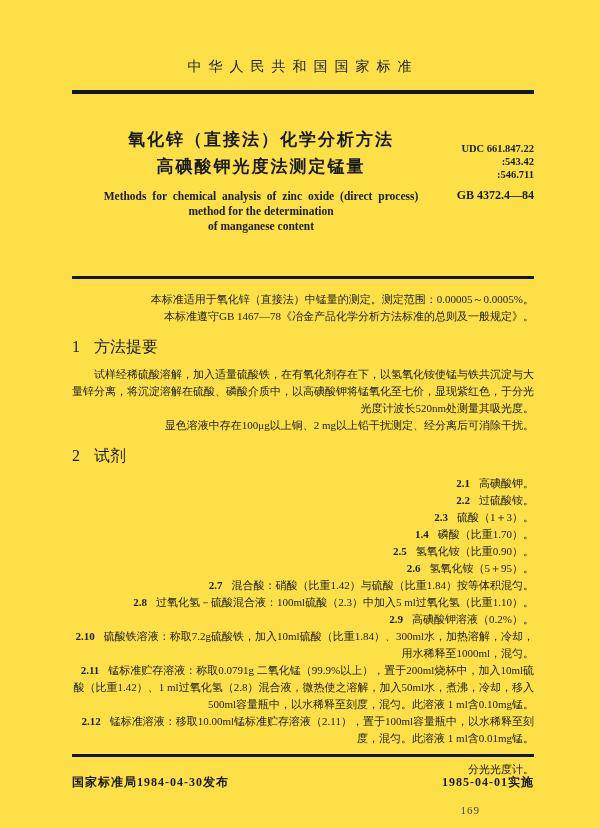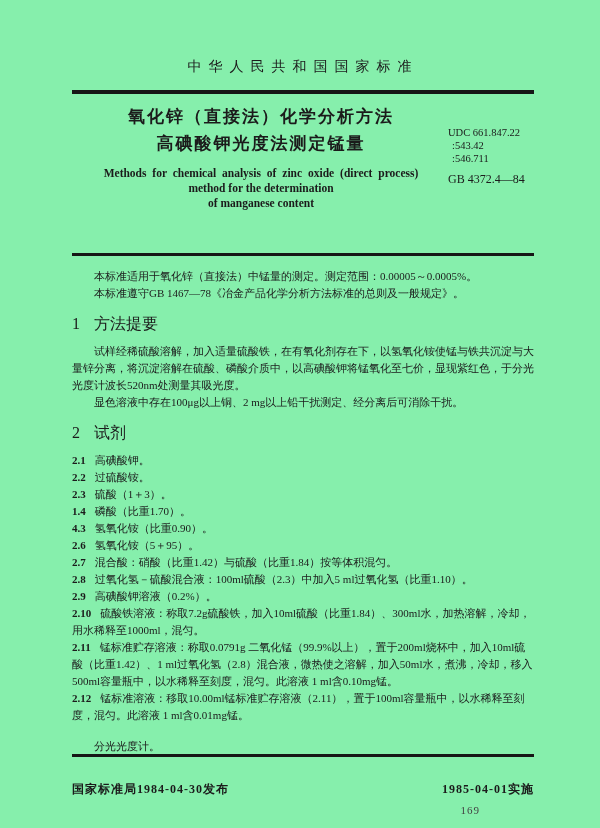--- a/index.html
+++ b/index.html
@@ -1,64 +1,64 @@
 <!DOCTYPE html>
 <html><head>
 <meta charset="utf-8">
 <style>
   html,body{margin:0;padding:0;background:#ffffff;}
   .page{
     position:relative;
     width:600px;height:828px;
     box-sizing:border-box;
-    background:#86efac;
+    background:#fde047;
     font-family:"Liberation Serif","DejaVu Serif",serif;
     color:#1b1b1b;
     padding:58px 66px 0 72px;
     overflow:hidden;
   }
   .std-label{
     text-align:center;
     font-size:14px;
     letter-spacing:7px;
     margin-bottom:14px;
     white-space:nowrap;
   }
   .rule{height:4px;background:#161616;}
   .rule.thin{height:3px;}
-  .head-wrap{position:relative;min-height:150px;padding-top:9px;}
+  .head-wrap{position:relative;min-height:150px;padding-top:16px;margin-top:16px;}
   .title-block{width:378px;text-align:center;}
   .cn-title{
     font-size:17px;font-weight:bold;letter-spacing:2px;line-height:27px;
   }
   .en-title{margin-top:9px;font-size:11.5px;font-weight:bold;line-height:15px;}
   .en-title .l1{word-spacing:3px;}
   .right-col{
     position:absolute;right:0;top:32px;width:86px;
-    font-weight:normal;text-align:left;
+    font-weight:bold;text-align:right;
   }
   .udc{font-size:10.5px;line-height:13px;white-space:nowrap;}
   .udc .cont{padding-left:4px;}
   .gb-num{font-size:12px;margin-top:7px;white-space:nowrap;}
   .body-text{font-size:11px;line-height:17px;margin-top:12px;}
-  .body-text p{margin:0;}
+  .body-text p{margin:0;text-align:right;}
   p.indent{text-indent:2em;}
   .sec-heading{
     font-weight:normal;font-size:16px;margin:13px 0 11px;
   }
   .sec-heading .num{display:inline-block;margin-right:14px;}
   p.item{margin:0;}
   .item-num{font-weight:bold;margin-right:9px;margin-top:10px;}
   .apparatus-para{text-indent:2em;margin-top:14px !important;}
   .footer{
     position:absolute;left:72px;right:66px;top:754px;
   }
   .footer-row{
     display:flex;justify-content:space-between;align-items:baseline;
-    padding-top:24px;font-size:12px;
+    padding-top:17px;font-size:12px;
   }
   .footer-issued{font-weight:bold;letter-spacing:1px;}
   .footer-impl{font-weight:bold;letter-spacing:1px;}
   .page-num{
     position:absolute;left:396px;top:748px;
     font-size:11px;color:#444;letter-spacing:1px;
   }
 </style>
 </head>
 <body>
@@ -103,21 +103,21 @@
     <p class="indent">显色溶液中存在100μg以上铜、2 mg以上铅干扰测定、经分离后可消除干扰。</p>
 
     <div class="sec-heading">
       <span class="num">2</span><span>试剂</span>
     </div>
 
     <p class="item"><span class="item-num">2.1</span><span>高碘酸钾。</span></p>
     <p class="item"><span class="item-num">2.2</span><span>过硫酸铵。</span></p>
     <p class="item"><span class="item-num">2.3</span><span>硫酸（1＋3）。</span></p>
     <p class="item"><span class="item-num">1.4</span><span>磷酸（比重1.70）。</span></p>
-    <p class="item"><span class="item-num">4.3</span><span>氢氧化铵（比重0.90）。</span></p>
+    <p class="item"><span class="item-num">2.5</span><span>氢氧化铵（比重0.90）。</span></p>
     <p class="item"><span class="item-num">2.6</span><span>氢氧化铵（5＋95）。</span></p>
     <p class="item"><span class="item-num">2.7</span><span>混合酸：硝酸（比重1.42）与硫酸（比重1.84）按等体积混匀。</span></p>
     <p class="item"><span class="item-num">2.8</span><span>过氧化氢－硫酸混合液：100ml硫酸（2.3）中加入5 ml过氧化氢（比重1.10）。</span></p>
     <p class="item"><span class="item-num">2.9</span><span>高碘酸钾溶液（0.2%）。</span></p>
     <p class="item"><span class="item-num">2.10</span><span>硫酸铁溶液：称取7.2g硫酸铁，加入10ml硫酸（比重1.84）、300ml水，加热溶解，冷却，用水稀释至1000ml，混匀。</span></p>
     <p class="item"><span class="item-num">2.11</span><span>锰标准贮存溶液：称取0.0791g 二氧化锰（99.9%以上），置于200ml烧杯中，加入10ml硫酸（比重1.42）、1 ml过氧化氢（2.8）混合液，微热使之溶解，加入50ml水，煮沸，冷却，移入500ml容量瓶中，以水稀释至刻度，混匀。此溶液 1 ml含0.10mg锰。</span></p>
     <p class="item"><span class="item-num">2.12</span><span>锰标准溶液：移取10.00ml锰标准贮存溶液（2.11），置于100ml容量瓶中，以水稀释至刻度，混匀。此溶液 1 ml含0.01mg锰。</span></p>
 
     <p class="apparatus-para">分光光度计。</p>
 

